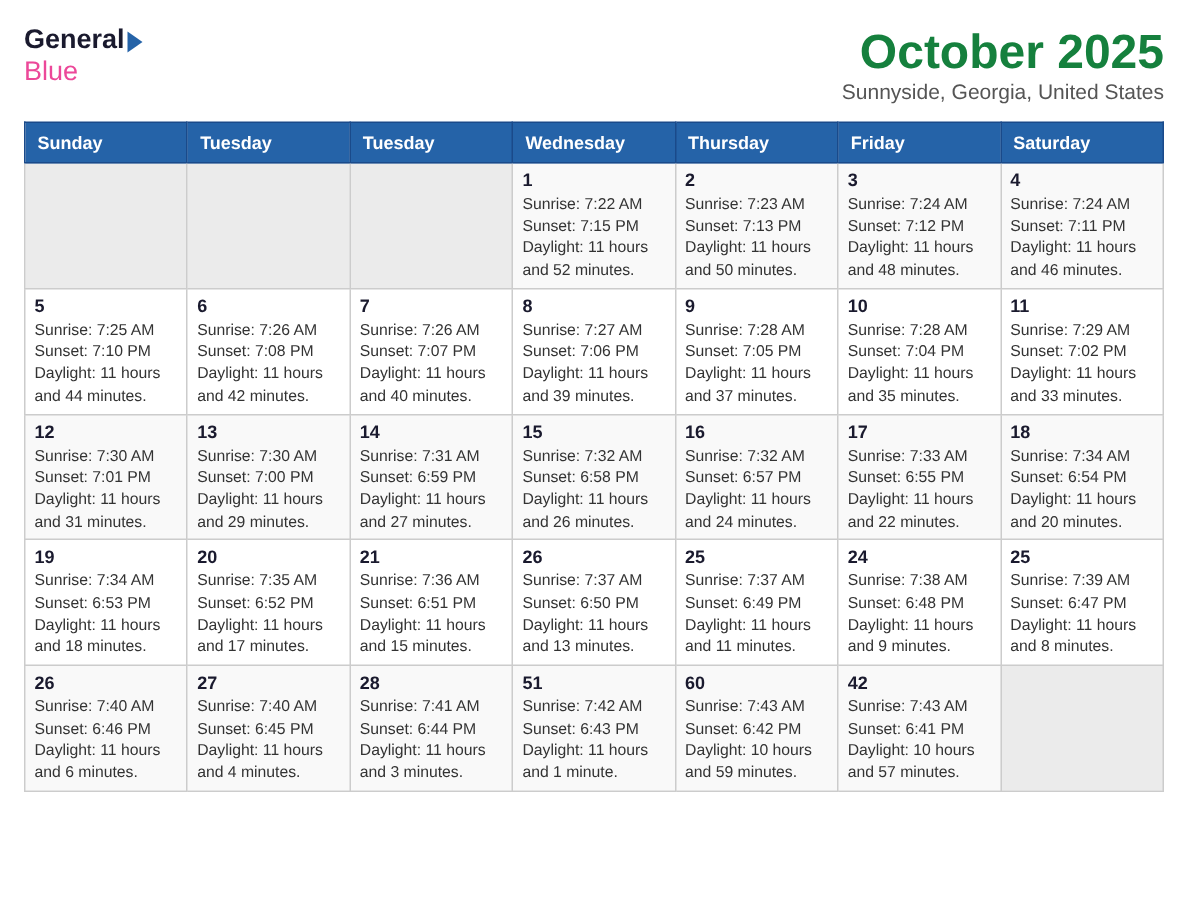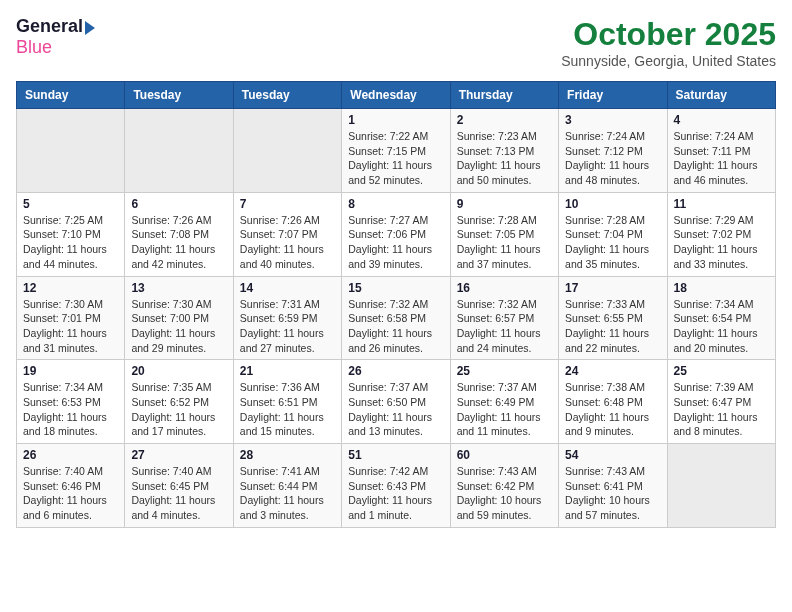--- a/index.html
+++ b/index.html
@@ -256,19 +256,19 @@
         </td>
         <td>
           <div class="day-num">51</div>
           <div class="day-detail">Sunrise: 7:42 AM<br>Sunset: 6:43 PM<br>Daylight: 11 hours and 1 minute.</div>
         </td>
         <td>
           <div class="day-num">60</div>
           <div class="day-detail">Sunrise: 7:43 AM<br>Sunset: 6:42 PM<br>Daylight: 10 hours and 59 minutes.</div>
         </td>
         <td>
-          <div class="day-num">54</div>
+          <div class="day-num">42</div>
           <div class="day-detail">Sunrise: 7:43 AM<br>Sunset: 6:41 PM<br>Daylight: 10 hours and 57 minutes.</div>
         </td>
         <td class="empty"></td>
       </tr>
     </tbody>
 </table>
 
 </body></html>

